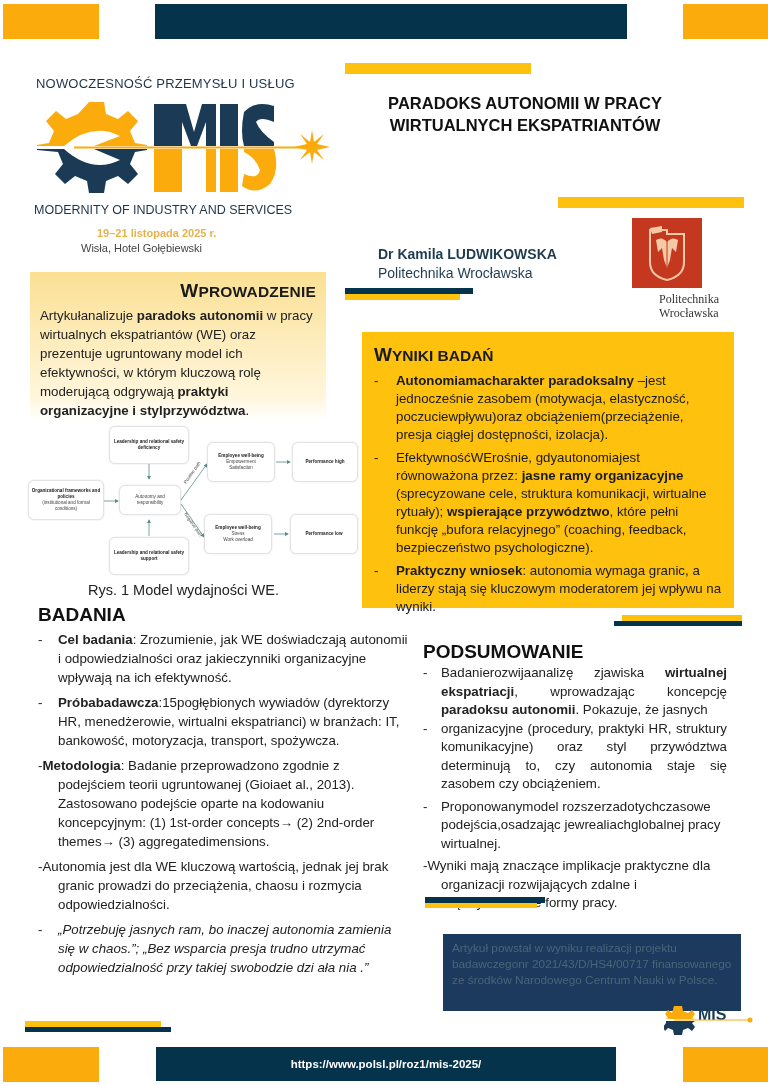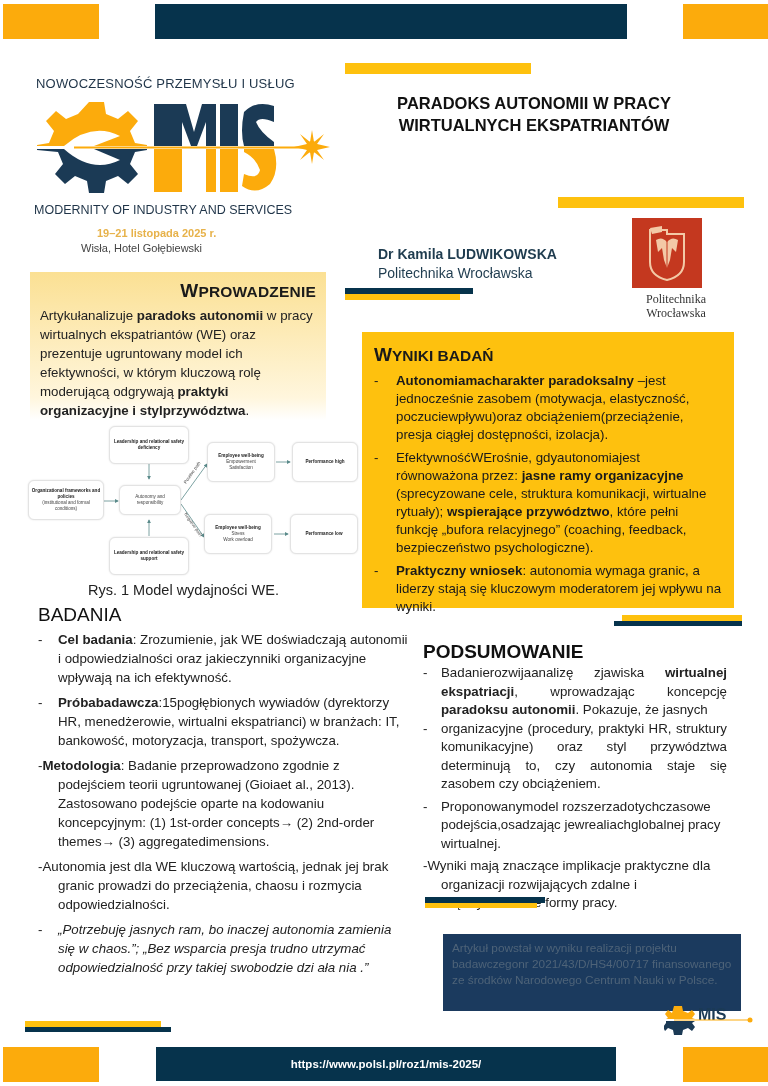--- a/index.html
+++ b/index.html
@@ -10,41 +10,41 @@
   .bar-yellow { background: #fec10e; }
   .bar-navy { background: #06334c; }
 
   
   .mis-top { left: 36px; top: 76px; font-size: 13px; color: #1f3448; letter-spacing: 0.2px; }
   .mis-bottom { left: 34px; top: 203px; font-size: 12.5px; color: #1f3448; }
   .mis-date { left: 97px; top: 227px; font-size: 11px; color: #e7b24a; font-weight: bold; }
   .mis-place { left: 81px; top: 242px; font-size: 11px; color: #444; }
   .mis-logo { left: 34px; top: 92px; width: 300px; height: 108px; }
 
-  .title { left: 360px; top: 92px; width: 348px; text-align: center; font-size: 16.5px; font-weight: bold; line-height: 22px; color: #111; }
+  .title { left: 351px; top: 92px; width: 348px; text-align: center; font-size: 16.5px; font-weight: bold; line-height: 22px; color: #111; }
 
   .author { left: 378px; top: 245px; font-size: 14px; color: #1f3c4f; line-height: 19px; }
 
   .pwr-logo { left: 632px; top: 218px; width: 70px; height: 70px; background: #c4381f; }
-  .pwr-text { left: 636px; top: 292px; width: 80px; text-align: center; font-family: "Liberation Serif", serif; font-size: 12px; line-height: 14px; color: #333; }
+  .pwr-text { left: 659px; top: 292px; width: 80px; text-align: left; font-family: "Liberation Serif", serif; font-size: 12px; line-height: 14px; color: #333; }
 
   
   .intro { left: 30px; top: 272px; width: 296px; height: 148px; background: linear-gradient(#fbe093, #fff6dd 85%, #ffffff); padding: 8px 10px; }
   .intro h2 { font-size: 15.5px; font-weight: bold; margin-bottom: 4px; letter-spacing: 0.2px; text-align: right; }
   .intro h2 .big { font-size: 19px; }
   .intro p { font-size: 13.3px; line-height: 19px; color: #222; }
 
   
   .fig { left: 26px; top: 422px; width: 330px; height: 150px; }
   .node { position: absolute; background: #fff; border: 1px solid #e3e3e3; border-radius: 6px; box-shadow: 0 0 2px rgba(0,0,0,0.12); display: flex; flex-direction: column; align-items: center; justify-content: center; text-align: center; font-size: 4.6px; line-height: 6px; color: #444; padding: 2px; }
   .node b { color: #222; }
   .fig-caption { left: 88px; top: 582px; font-size: 14.5px; color: #222; }
 
   
-  .badania-h { left: 38px; top: 604px; font-size: 19px; font-weight: normal; color: #111; }
+  .badania-h { left: 38px; top: 604px; font-size: 19px; font-weight: bold; color: #111; }
   .badania { left: 38px; top: 630px; width: 370px; font-size: 13.3px; line-height: 19px; color: #222; }
   .item { position: relative; margin-bottom: 6px; }
   .item .dash { position: absolute; left: 0; top: 0; }
   .item .txt { display: block; padding-left: 20px; }
   .item.hang .txt { padding-left: 20px; text-indent: -20px; }
   .italic { font-style: italic; }
 
   
   .wyniki { left: 362px; top: 336px; width: 372px; height: 272px; background: #fec10e; padding: 8px 12px; }
   .wyniki h2 { font-size: 15.5px; font-weight: bold; margin-bottom: 6px; }

